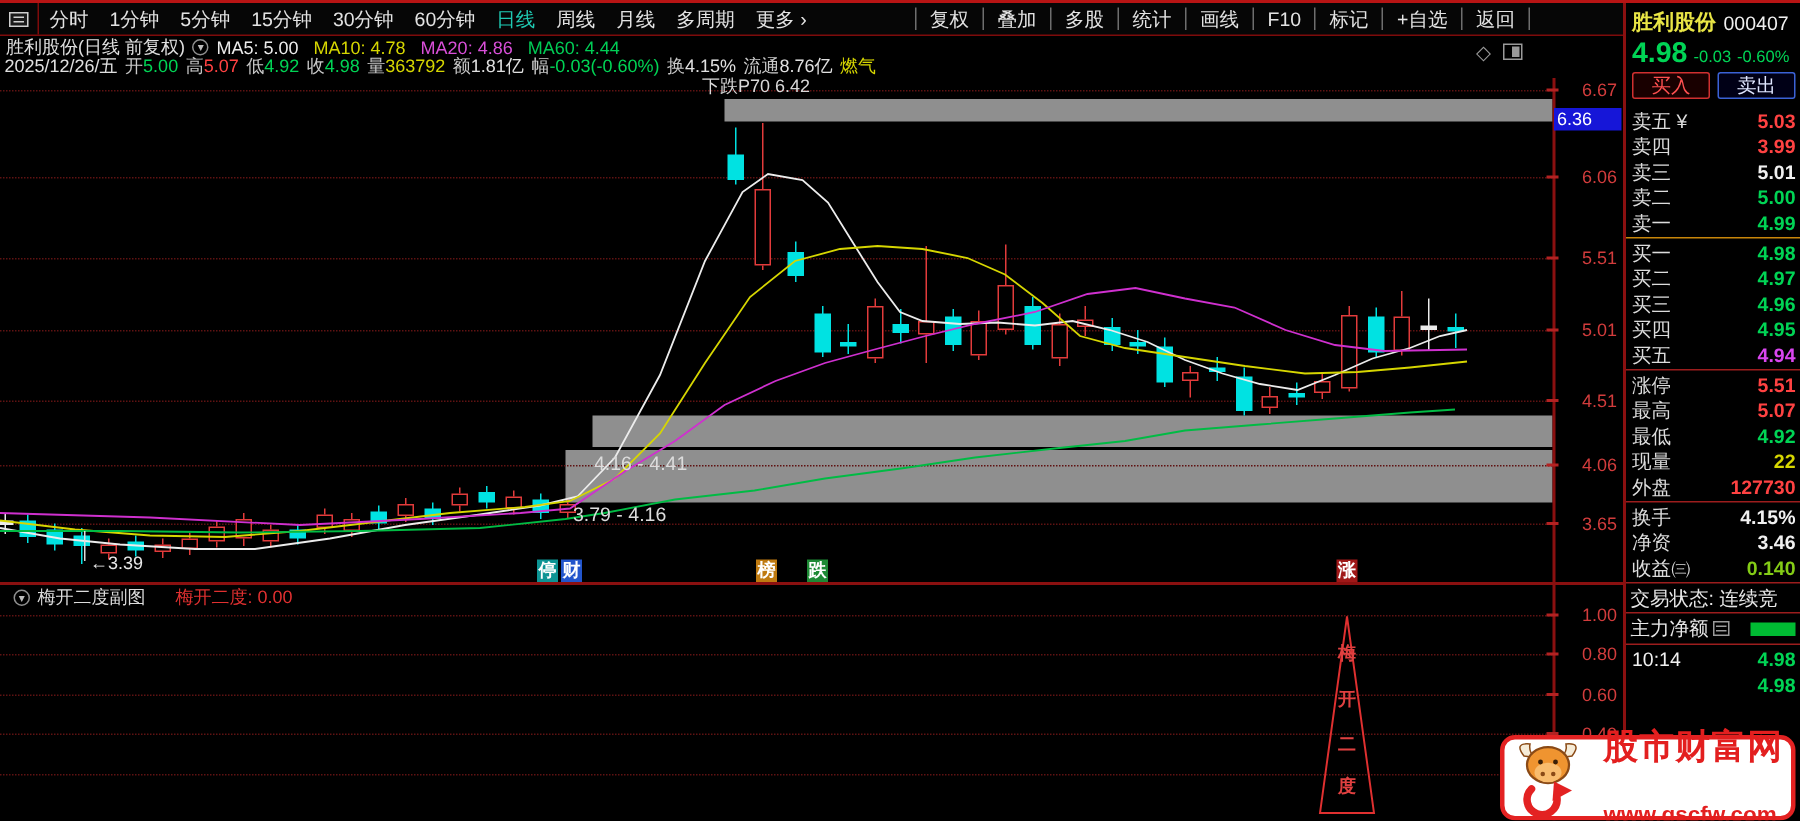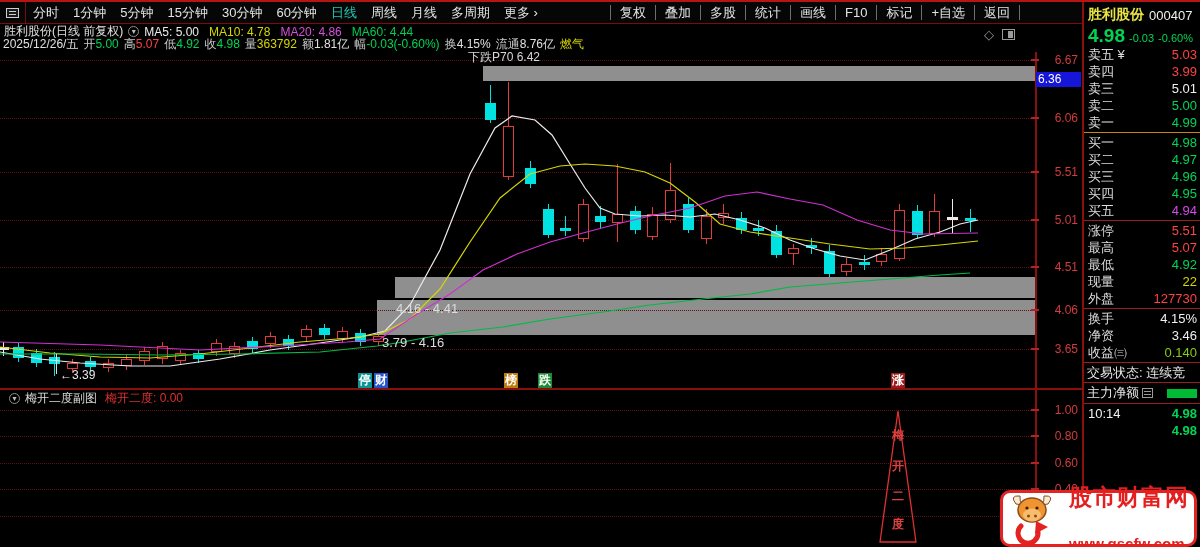--- a/index.html
+++ b/index.html
@@ -32,39 +32,39 @@
   
   #layer{position:absolute;left:0;top:0;width:1200px;height:547px;}
   
   #chart-corner{position:absolute;left:984px;top:26px;display:flex;gap:8px;align-items:center;z-index:8;}
   .diamond{color:#9a9a9a;font-size:13px;line-height:13px;}
   .pane-icon{width:13px;height:11px;border:1px solid #9a9a9a;position:relative;background:#000;}
   .pane-icon i{position:absolute;right:1px;top:1px;bottom:1px;width:5px;background:#9a9a9a;}
   
   #subheader{position:absolute;left:4px;top:390px;height:13px;display:flex;align-items:center;
              font-size:12px;z-index:8;white-space:nowrap;}
-  #subheader .t{color:#dcdcdc;margin-right:8px;}
+  #subheader .t{color:#dcdcdc;margin-right:20px;}
   #subheader .v{color:#e03030;}
   
   #qp{position:absolute;left:1082px;top:0;width:118px;height:547px;background:#000;
       border-left:2px solid #8a1010;color:#ddd;font-size:13px;z-index:9;}
   .qp-name-row{display:flex;align-items:center;gap:5px;padding:4px 2px 0 4px;height:22px;}
   .qp-name{color:#e8e545;font-weight:bold;font-size:14px;}
   .qp-code{color:#f0f0f0;font-size:13px;}
   .qp-price-row{display:flex;align-items:baseline;gap:4px;padding:1px 2px 0 4px;height:20px;}
   .qp-last{color:#00d455;font-size:19px;font-weight:bold;}
   .qp-chg{color:#00d455;font-size:11px;}
   .qp-btns{display:flex;gap:5px;padding:4px 3px 4px 4px;height:26px;}
   .btn{flex:1;height:18px;line-height:16px;text-align:center;font-size:13px;border-radius:2px;cursor:pointer;}
   .btn-buy{border:1px solid #d03030;color:#ff5050;background:#190000;}
   .btn-sell{border:1px solid #3b62d6;color:#dfe6ff;background:#000016;}
   #qp-rows{margin-top:2px;}
   .qp-row{height:17px;display:flex;justify-content:space-between;align-items:center;padding:0 3px 0 4px;}
   .qp-row .l{color:#dcdcdc;}
-  .qp-row .v{font-weight:normal;text-align:center;}
+  .qp-row .v{font-weight:bold;text-align:center;}
   .qp-sep{height:1px;margin:1px 0;}
   .qp-status{height:17px;line-height:17px;padding-left:3px;white-space:nowrap;overflow:hidden;color:#e8e8e8;}
   .qp-flow{height:18px;display:flex;align-items:center;padding:0 3px 0 3px;gap:3px;color:#e8e8e8;}
   .flow-icon{width:11px;height:10px;border:1px solid #9a9a9a;position:relative;}
   .flow-icon i{position:absolute;left:1px;right:1px;height:1px;background:#9a9a9a;}
   .flow-icon i:nth-child(1){top:2px}.flow-icon i:nth-child(2){top:5px}
   .flow-bar{margin-left:auto;width:30px;height:9px;background:#00bb33;}
   .tape-row{height:17px;display:flex;justify-content:space-between;align-items:center;padding:0 3px 0 4px;}
   .tape-row .t{color:#f0f0f0;}
   .tape-row .p{color:#00d455;font-weight:bold;}
@@ -316,20 +316,24 @@
   <div id="qp">
     <div class="qp-name-row">
       <span class="qp-name">胜利股份</span>
       <span class="qp-code">000407</span>
     </div>
     <div class="qp-price-row">
       <span class="qp-last">4.98</span>
       <span class="qp-chg">-0.03</span>
       <span class="qp-chg">-0.60%</span>
     </div>
+    <div class="qp-btns">
+      <div class="btn btn-buy">买入</div>
+      <div class="btn btn-sell">卖出</div>
+    </div>
     <div id="qp-rows">
         <div class="qp-row">
           <span class="l">卖五 ¥</span>
           <span class="v" style="color: rgb(255, 66, 66);">5.03</span>
         </div>
         <div class="qp-row">
           <span class="l">卖四</span>
           <span class="v" style="color: rgb(255, 66, 66);">3.99</span>
         </div>
         <div class="qp-row">

